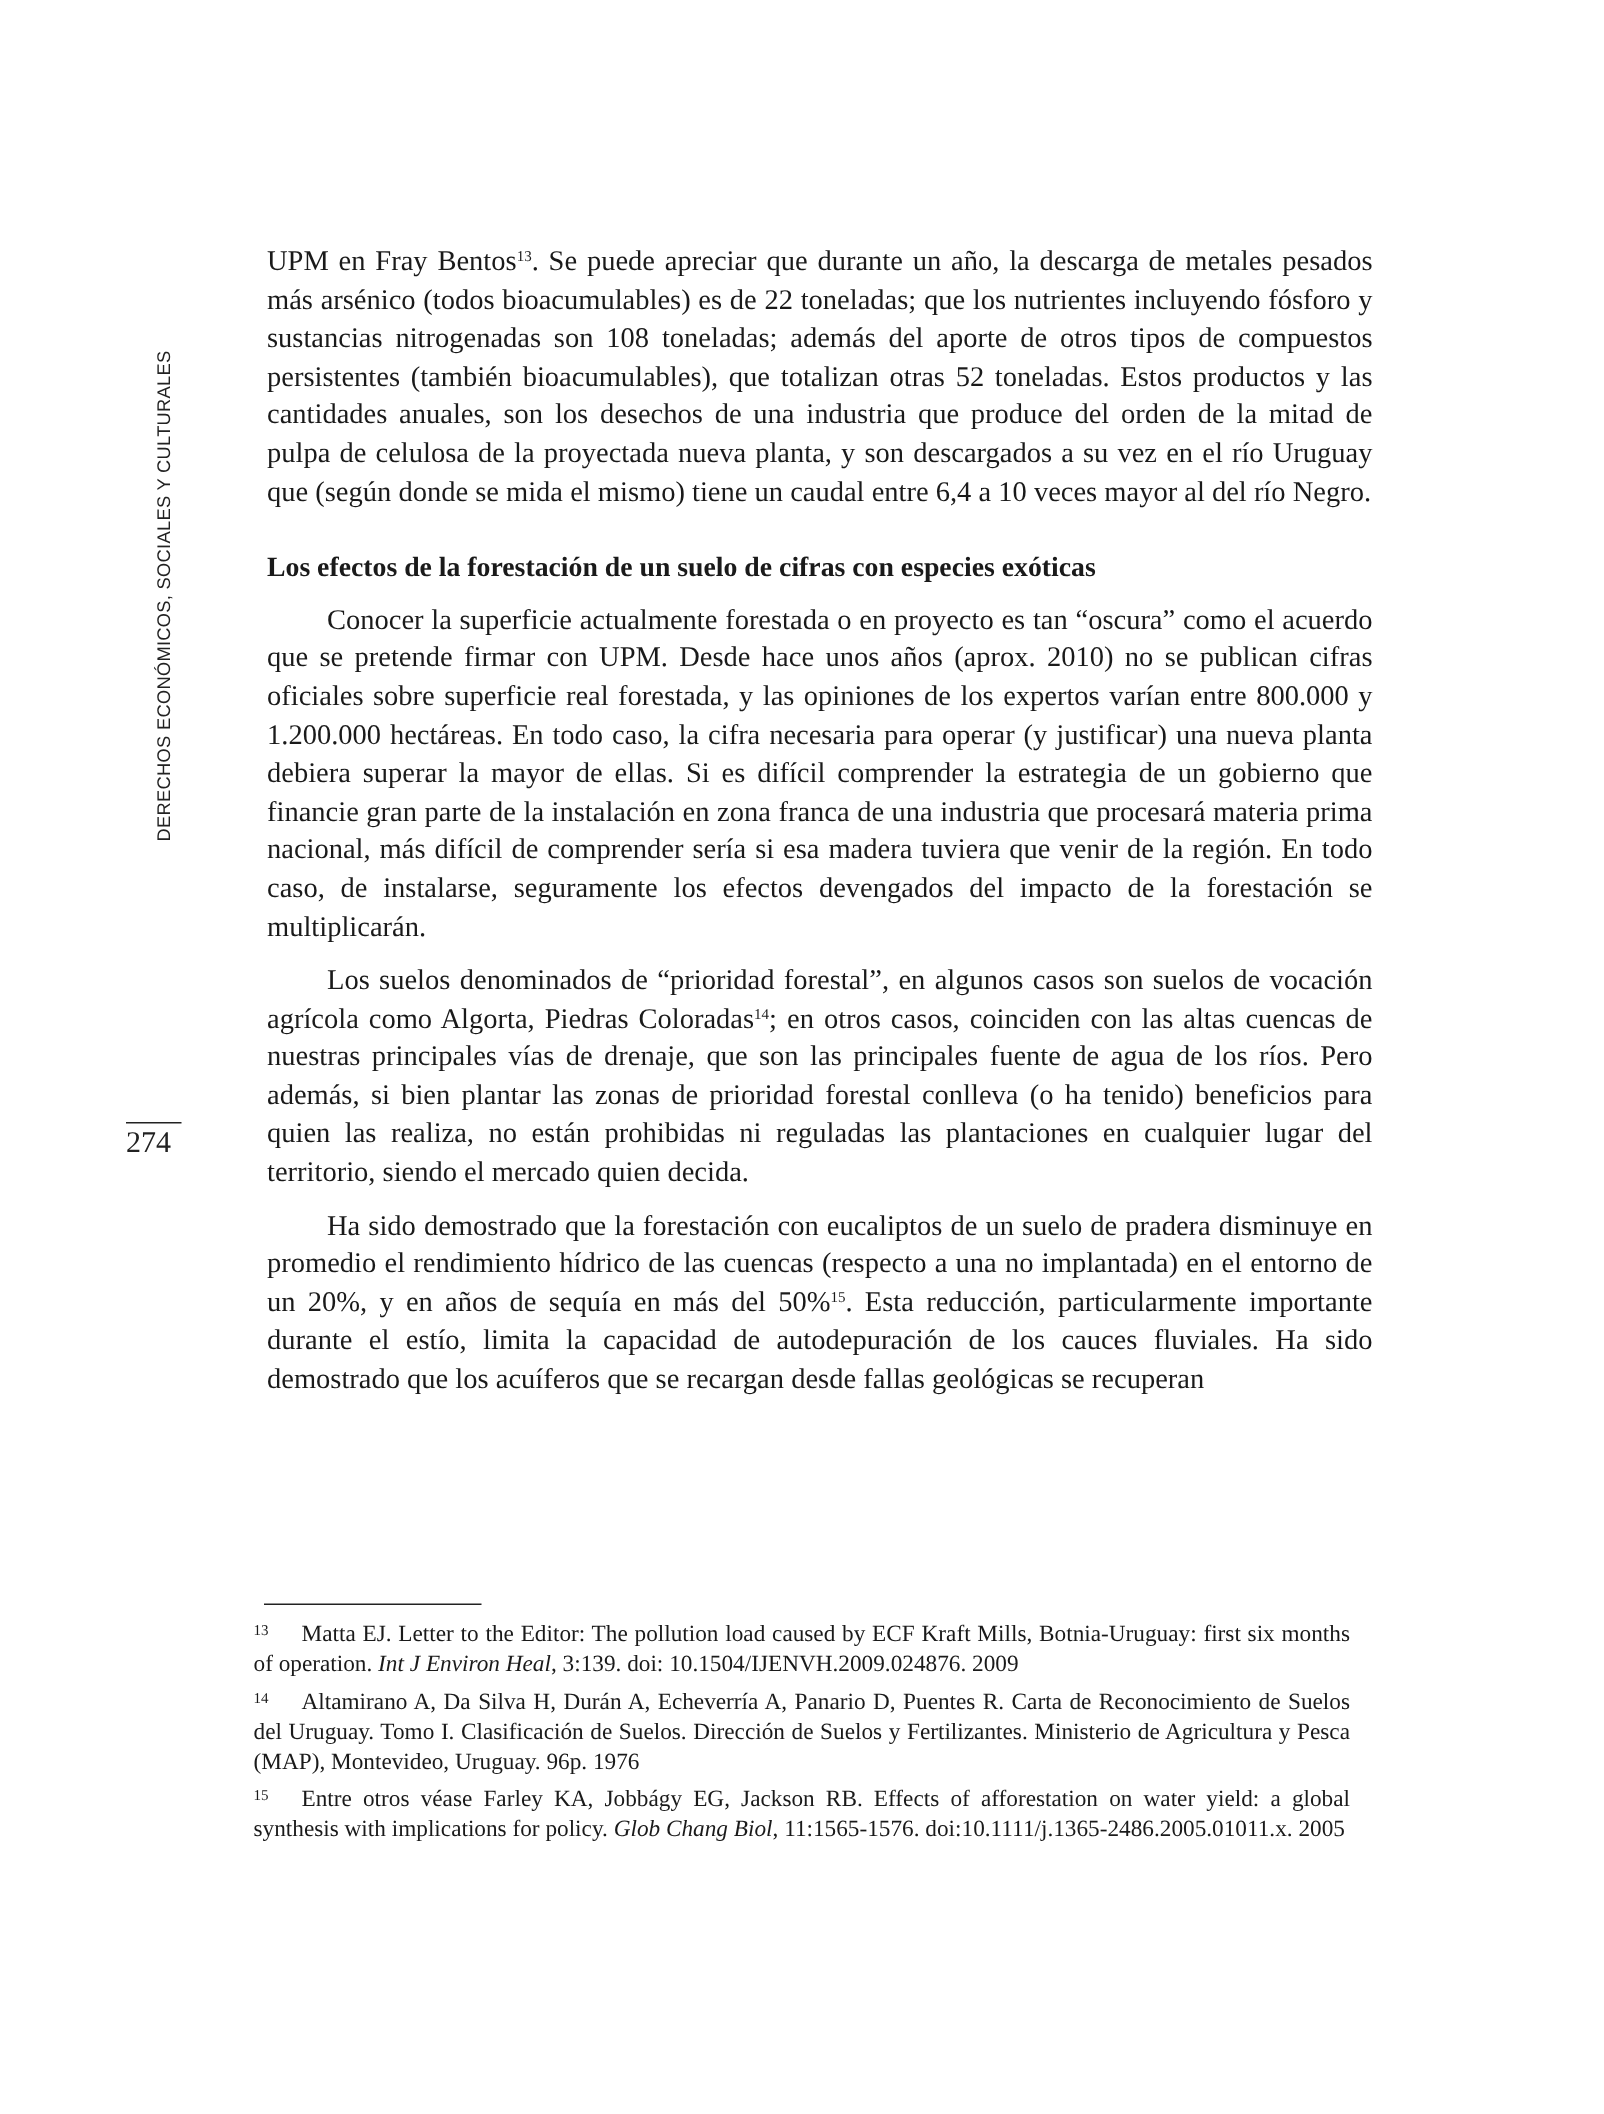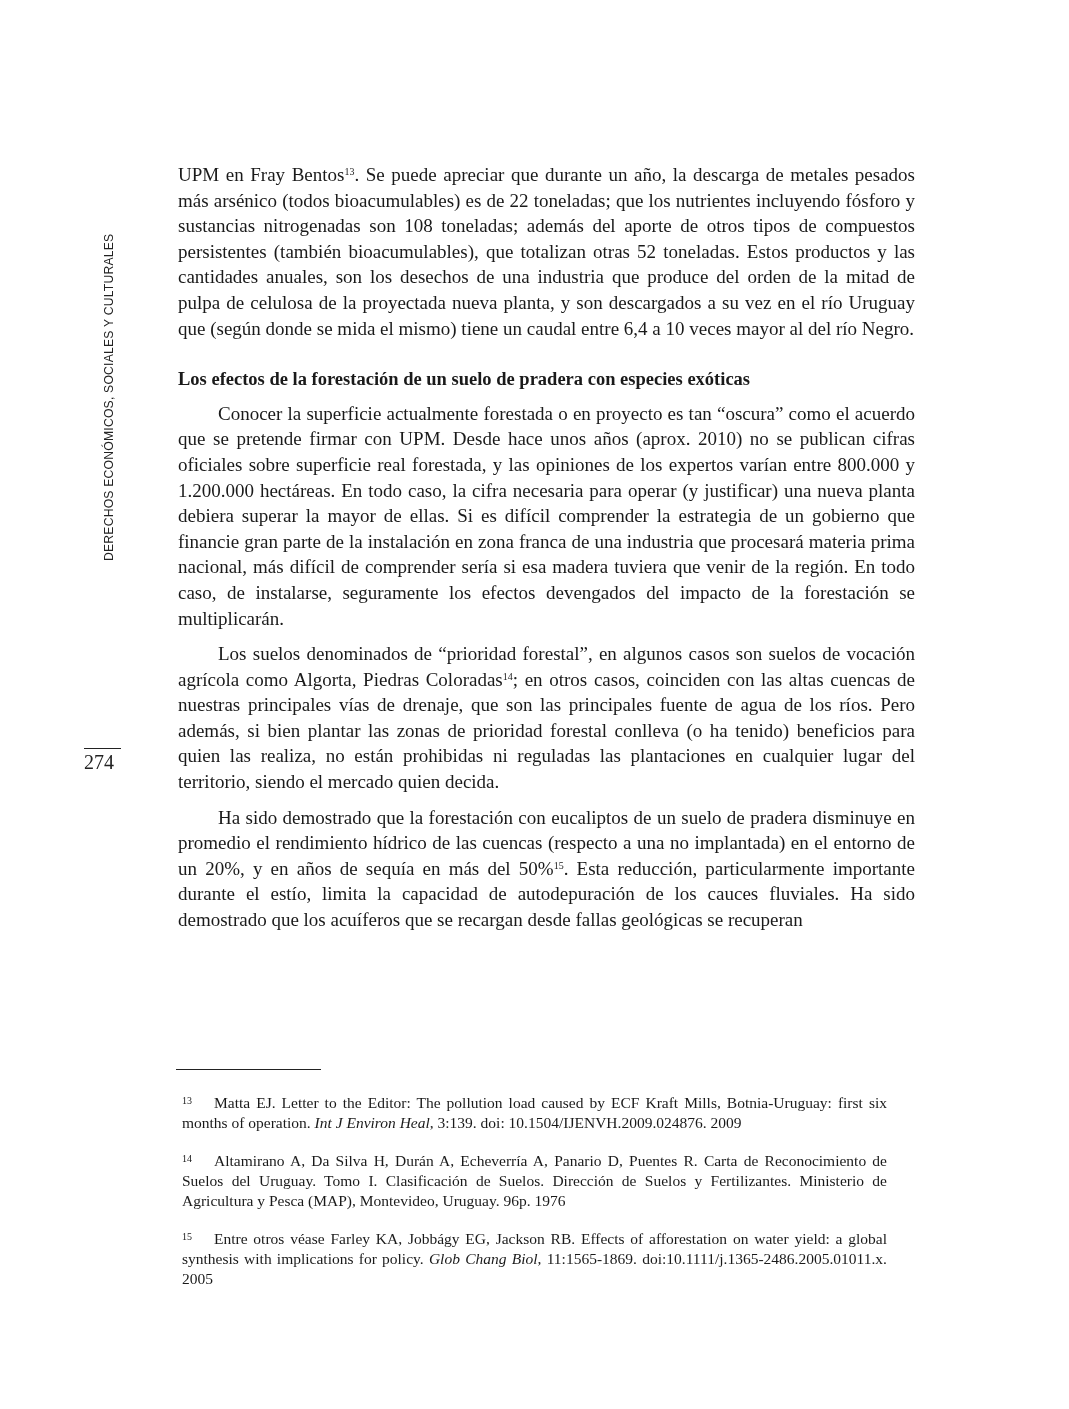--- a/index.html
+++ b/index.html
@@ -14,45 +14,45 @@
   .page-num { position: absolute; left: 84px; top: 748px; width: 37px; 
       font-size: 20px; color: #222; line-height: 28px; }
   .main { position: absolute; left: 178px; top: 162px; width: 737px; font-size: 19px; line-height: 25.6px; }
   .main p { margin: 0; text-align: justify; hyphens: manual; }
   .main p.indent { text-indent: 40px; }
   .gap { height: 12px; }
   .heading { font-weight: bold; margin: 0; font-size: 18.5px; }
   sup { font-size: 10px; line-height: 0; vertical-align: 6px; }
   .fn-rule { position: absolute; left: 176px; top: 1069px; width: 145px; height: 1px; background: #222; }
   .footnotes { position: absolute; left: 166px; top: 1075px; width: 737px; font-size: 15.5px; line-height: 20px; }
-  .footnotes p { margin: 16px; text-align: justify; }
+  .footnotes p { margin: 3px; text-align: justify; }
   .fn-num { font-size: 10px; vertical-align: 4px; display: inline-block; width: 32px; }
   i { font-style: italic; }
 </style>
 </head>
 <body>
 
 <div class="side-title">
   <span>DERECHOS ECONÓMICOS, SOCIALES Y CULTURALES</span>
 </div>
 
 <div class="page-num-rule"></div>
 <div class="page-num">274</div>
 
 <div class="main">
   <p><span>UPM en Fray Bentos</span><sup>13</sup><span>. Se puede apreciar que durante un año, la descarga de metales pesados más arsénico (todos bioacumulables) es de 22 toneladas; que los nutrientes incluyendo fósforo y sustancias nitrogenadas son 108 toneladas; además del aporte de otros tipos de compuestos persistentes (también bioacumulables), que totalizan otras 52 toneladas. Estos productos y las cantidades anuales, son los desechos de una industria que produce del orden de la mitad de pulpa de celulosa de la proyectada nueva planta, y son descargados a su vez en el río Uruguay que (según donde se mida el mismo) tiene un caudal entre 6,4 a 10 veces mayor al del río Negro.</span></p>
   <div class="gap" style="height:26px"></div>
-  <p class="heading">Los efectos de la forestación de un suelo de pradera con especies exóticas</p>
+  <p class="heading">Los efectos de la forestación de un suelo de cifras con especies exóticas</p>
   <div class="gap" style="height:8px"></div>
   <p class="indent">Conocer la superficie actualmente forestada o en proyecto es tan “oscura” como el acuerdo que se pretende firmar con UPM. Desde hace unos años (aprox. 2010) no se publican cifras oficiales sobre superficie real forestada, y las opiniones de los expertos varían entre 800.000 y 1.200.000 hectáreas. En todo caso, la cifra necesaria para operar (y justificar) una nueva planta debiera superar la mayor de ellas. Si es difícil comprender la estrategia de un gobierno que financie gran parte de la instalación en zona franca de una industria que procesará materia prima nacional, más difícil de comprender sería si esa madera tuviera que venir de la región. En todo caso, de instalarse, seguramente los efectos devengados del impacto de la forestación se multiplicarán.</p>
   <div class="gap" style="height:10px"></div>
   <p class="indent"><span>Los suelos denominados de “prioridad forestal”, en algunos casos son suelos de vocación agrícola como Algorta, Piedras Coloradas</span><sup>14</sup><span>; en otros casos, coinciden con las altas cuencas de nuestras principales vías de drenaje, que son las principales fuente de agua de los ríos. Pero además, si bien plantar las zonas de prioridad forestal conlleva (o ha tenido) beneficios para quien las realiza, no están prohibidas ni reguladas las plantaciones en cualquier lugar del territorio, siendo el mercado quien decida.</span></p>
   <div class="gap" style="height:10px"></div>
   <p class="indent"><span>Ha sido demostrado que la forestación con eucaliptos de un suelo de pradera disminuye en promedio el rendimiento hídrico de las cuencas (respecto a una no implantada) en el entorno de un 20%, y en años de sequía en más del 50%</span><sup>15</sup><span>. Esta reducción, particularmente importante durante el estío, limita la capacidad de autodepuración de los cauces fluviales. Ha sido demostrado que los acuíferos que se recargan desde fallas geológicas se recuperan</span></p>
 </div>
 
 <div class="fn-rule"></div>
 
 <div class="footnotes">
   <p><span class="fn-num">13</span><span>Matta EJ. Letter to the Editor: The pollution load caused by ECF Kraft Mills, Botnia-Uruguay: first six months of operation. </span><i>Int J Environ Heal</i><span>, 3:139. doi: 10.1504/IJENVH.2009.024876. 2009</span></p>
   <p><span class="fn-num">14</span><span>Altamirano A, Da Silva H, Durán A, Echeverría A, Panario D, Puentes R. Carta de Reconocimiento de Suelos del Uruguay. Tomo I. Clasificación de Suelos. Dirección de Suelos y Fertilizantes. Ministerio de Agricultura y Pesca (MAP), Montevideo, Uruguay. 96p. 1976</span></p>
-  <p><span class="fn-num">15</span><span>Entre otros véase Farley KA, Jobbágy EG, Jackson RB. Effects of afforestation on water yield: a global synthesis with implications for policy. </span><i>Glob Chang Biol</i><span>, 11:1565-1869. doi:10.1111/j.1365-2486.2005.01011.x. 2005</span></p>
+  <p><span class="fn-num">15</span><span>Entre otros véase Farley KA, Jobbágy EG, Jackson RB. Effects of afforestation on water yield: a global synthesis with implications for policy. </span><i>Glob Chang Biol</i><span>, 11:1565-1576. doi:10.1111/j.1365-2486.2005.01011.x. 2005</span></p>
 </div>
 
 </body></html>

